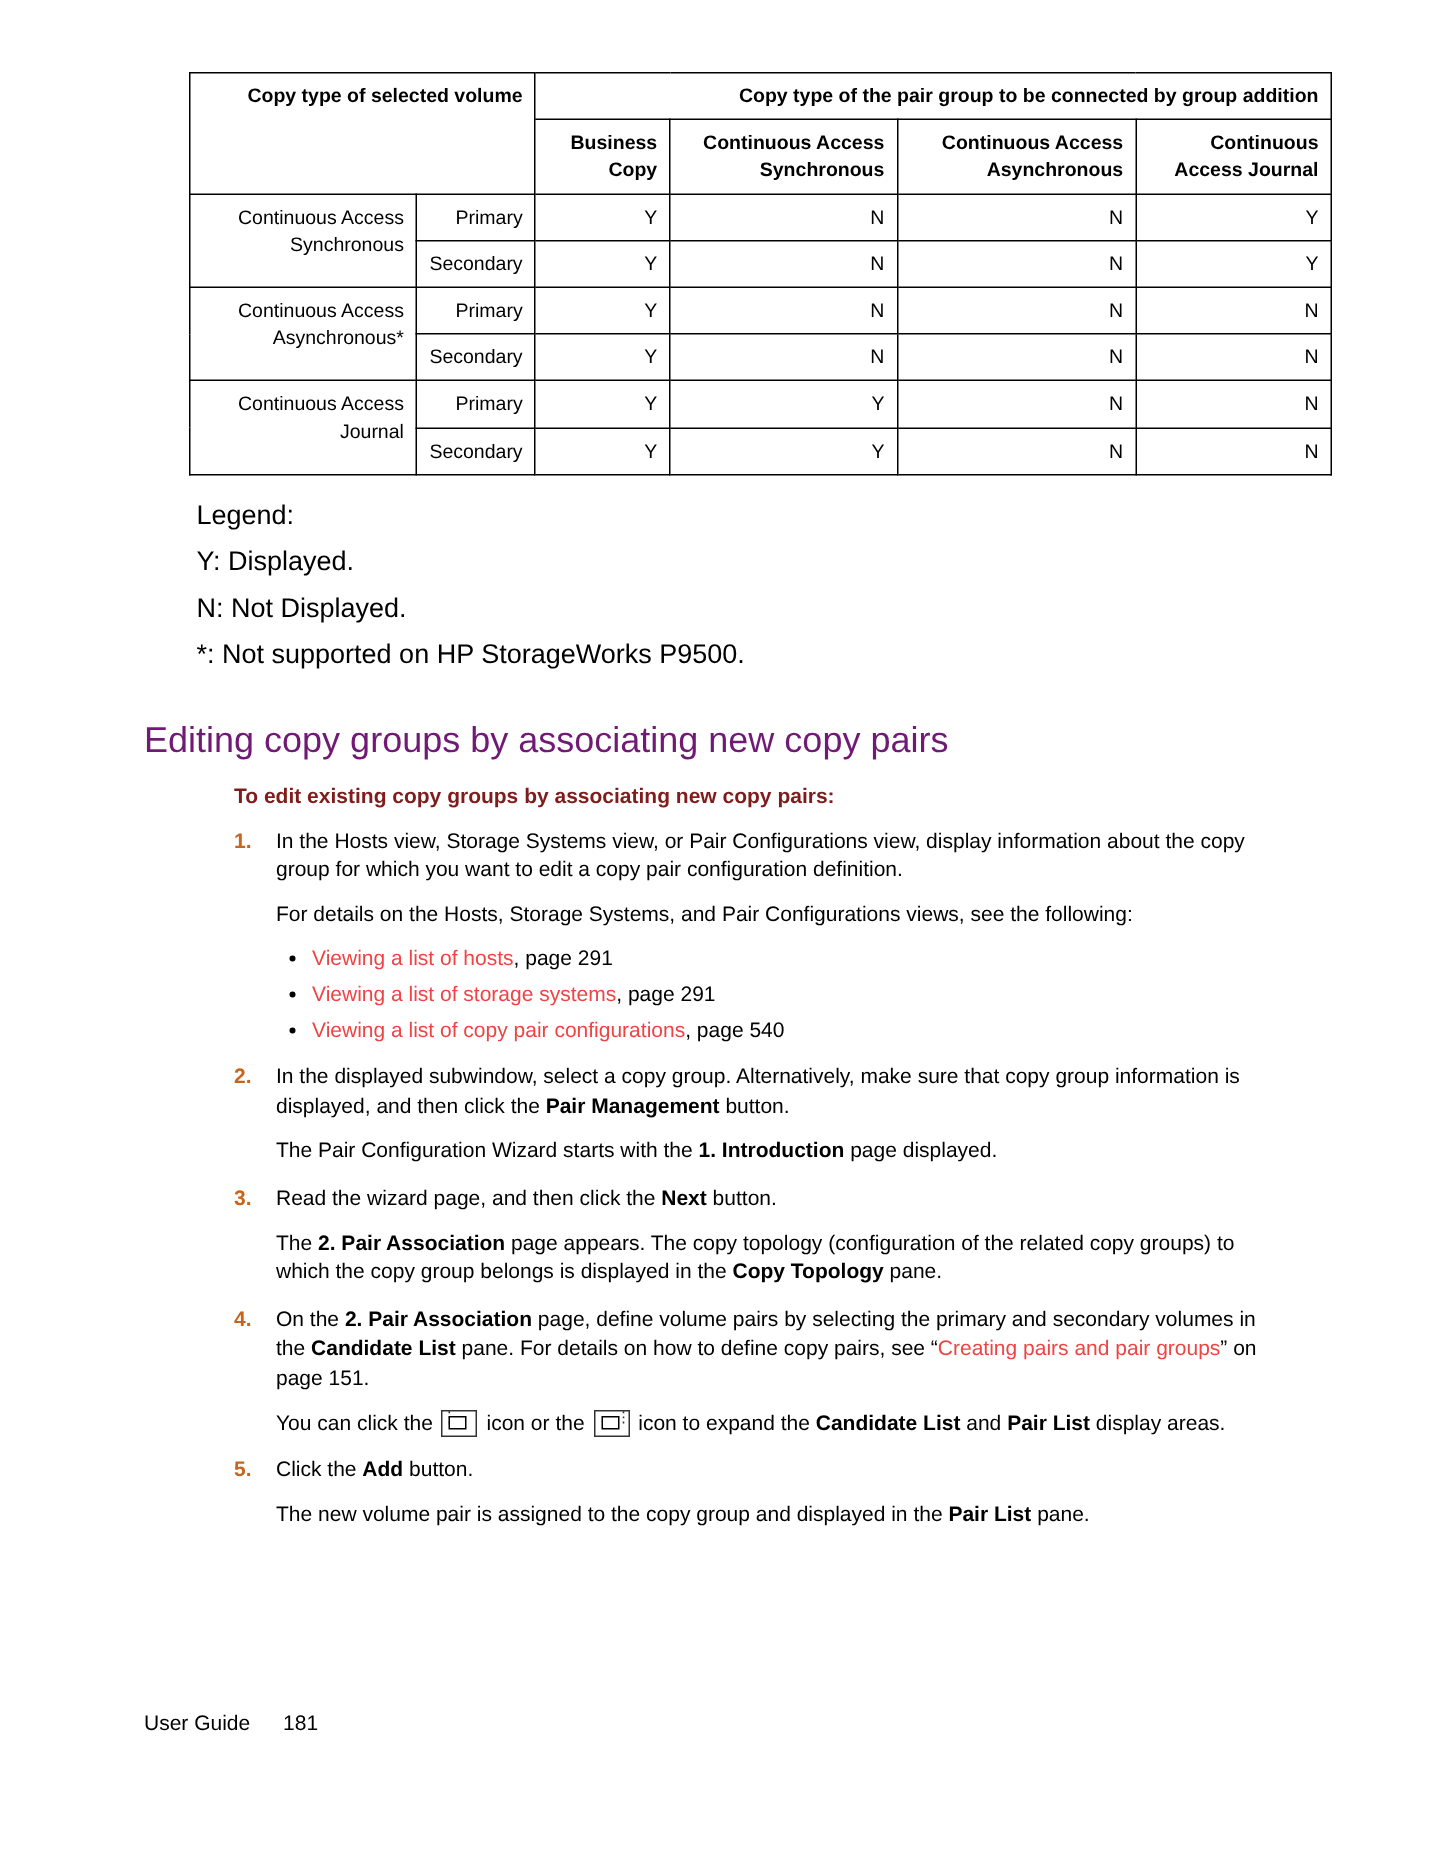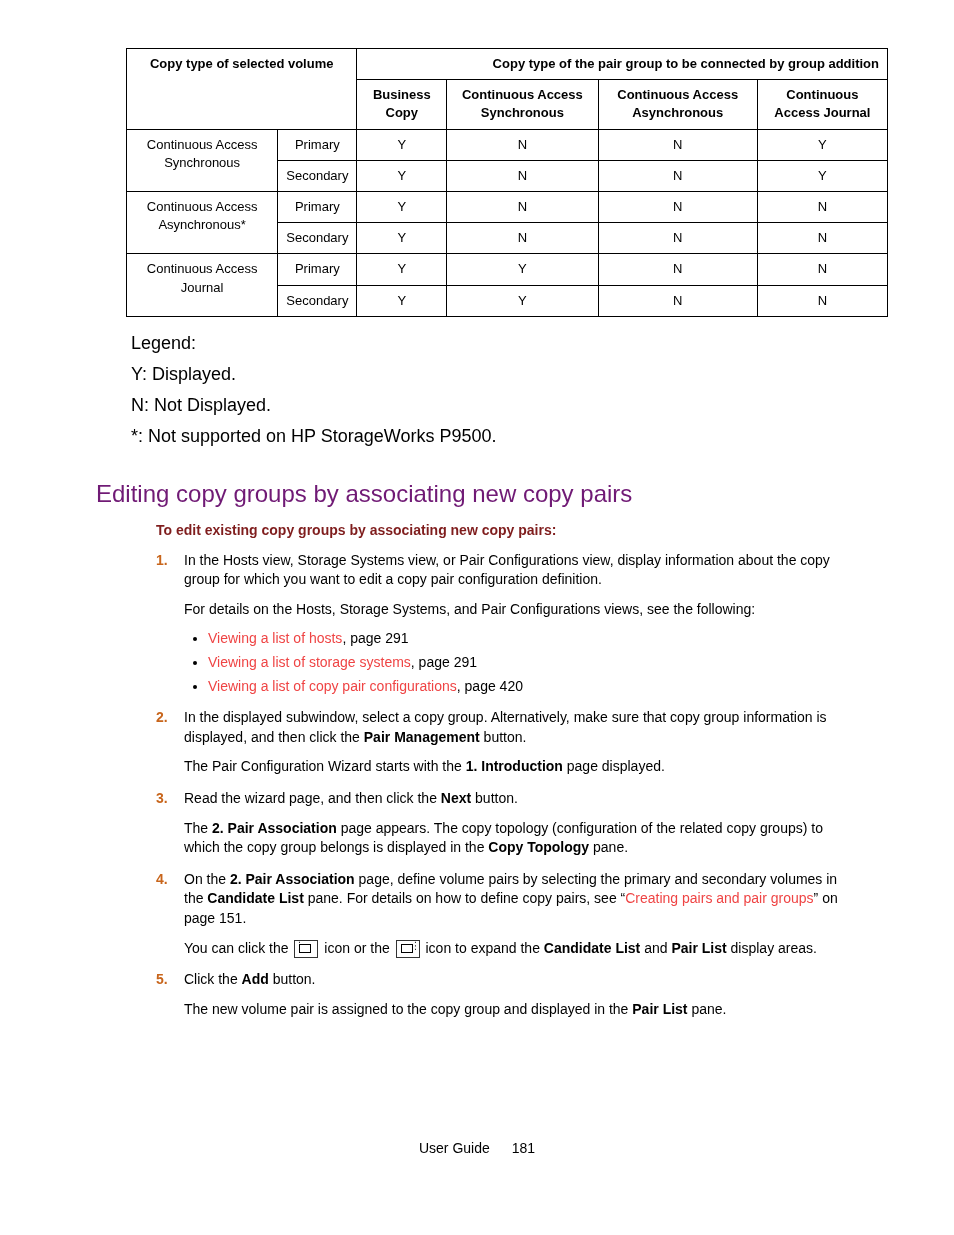--- a/index.html
+++ b/index.html
@@ -14,21 +14,21 @@
   .page { max-width: 762px; margin: 0 auto; }
   table {
     border-collapse: collapse;
     width: 100%;
     margin-left: 30px;
     margin-bottom: 14px;
   }
   th, td {
     border: 1px solid #000;
     padding: 6px 8px;
-    text-align: center;
+    text-align: right;
     vertical-align: top;
     font-size: 13px;
   }
   th { font-weight: bold; }
   .table-super-header { text-align: right; font-weight: bold; }
   .legend {
     margin-left: 35px;
     margin-bottom: 6px;
     font-size: 18px;
   }
@@ -92,21 +92,21 @@
     left: -1px; top: -2px;
     font-size: 10px; color: #333;
   }
   .iconbox.right::before {
     content: "⋮";
     position: absolute;
     right: -2px; top: -2px;
     font-size: 10px; color: #333;
   }
   .footer {
-    text-align: center;
+    text-align: left;
     margin-top: 120px;
     font-size: 14px;
   }
   .footer .pnum { margin-left: 18px; }
   b { font-weight: bold; }
 </style>
 </head>
 <body>
 
 <div class="page">
@@ -180,21 +180,21 @@
 <div class="subhead">To edit existing copy groups by associating new copy pairs:</div>
 
 <ol class="steps">
   <li>
     <span class="num">1.</span>
     <span>In the Hosts view, Storage Systems view, or Pair Configurations view, display information about the copy group for which you want to edit a copy pair configuration definition.</span>
     <p>For details on the Hosts, Storage Systems, and Pair Configurations views, see the following:</p>
     <ul class="bullets">
       <li><a class="doclink">Viewing a list of hosts</a><span>, page 291</span></li>
       <li><a class="doclink">Viewing a list of storage systems</a><span>, page 291</span></li>
-      <li><a class="doclink">Viewing a list of copy pair configurations</a><span>, page 420</span></li>
+      <li><a class="doclink">Viewing a list of copy pair configurations</a><span>, page 540</span></li>
     </ul>
   </li>
   <li>
     <span class="num">2.</span>
     <span>In the displayed subwindow, select a copy group. Alternatively, make sure that copy group information is displayed, and then click the </span><b>Pair Management</b><span> button.</span>
     <p><span>The Pair Configuration Wizard starts with the </span><b>1. Introduction</b><span> page displayed.</span></p>
   </li>
   <li>
     <span class="num">3.</span>
     <span>Read the wizard page, and then click the </span><b>Next</b><span> button.</span>

